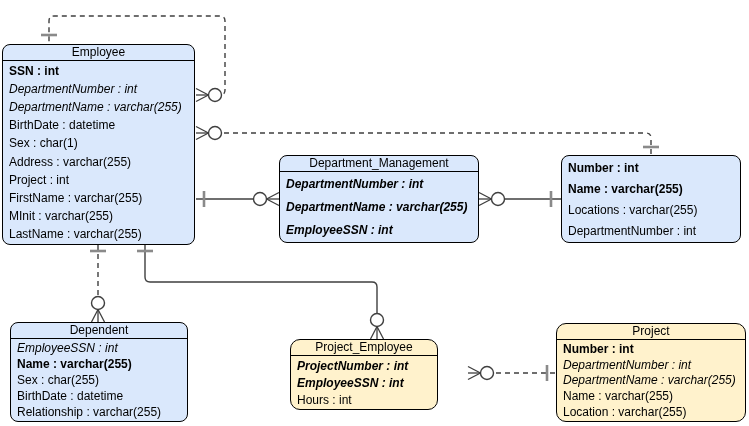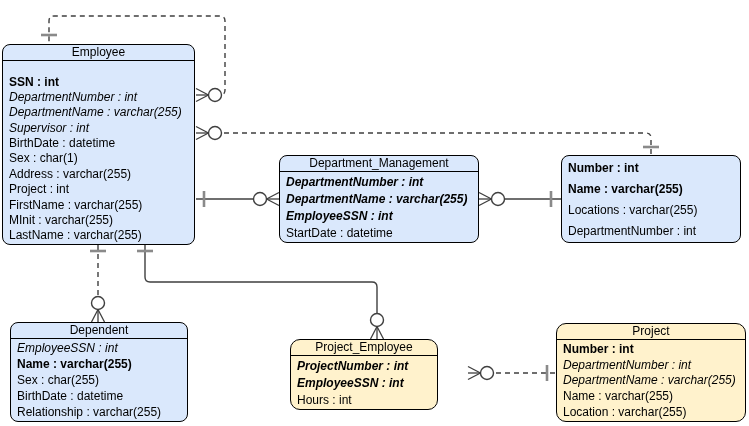--- a/index.html
+++ b/index.html
@@ -89,43 +89,41 @@
       <path d="M487 373 L556 373" class="conn dash"></path>
       <g class="prong">
         <line x1="480.5" y1="373" x2="468" y2="379.5"></line>
         <line x1="480.5" y1="373" x2="468" y2="373"></line>
         <line x1="480.5" y1="373" x2="468" y2="366.5"></line>
       </g>
       <line x1="547" y1="365" x2="547" y2="381" class="one-bar"></line>
       <circle cx="487" cy="373" r="6.5" class="card-circle"></circle>
     </svg>
   <div id="entities">
-      <div class="entity blue" style="left: 2px; top: 44px; width: 193px; height: 201px; gap: 12px;">
+      <div class="entity blue" style="left: 2px; top: 44px; width: 193px; height: 201px;">
         <div class="entity-title">Employee</div>
         <div class="rows">
           <div class="attr bold">SSN : int</div>
           <div class="attr italic">DepartmentNumber : int</div>
           <div class="attr italic">DepartmentName : varchar(255)</div>
-          <div class="attr italic">Supervisor : int</div>
           <div class="attr plain">BirthDate : datetime</div>
           <div class="attr plain">Sex : char(1)</div>
           <div class="attr plain">Address : varchar(255)</div>
           <div class="attr plain">Project : int</div>
           <div class="attr plain">FirstName : varchar(255)</div>
           <div class="attr plain">MInit : varchar(255)</div>
           <div class="attr plain">LastName : varchar(255)</div>
         </div>
       </div>
       <div class="entity blue" style="left: 279px; top: 155px; width: 200px; height: 88px;">
         <div class="entity-title">Department_Management</div>
         <div class="rows">
           <div class="attr bold-italic">DepartmentNumber : int</div>
           <div class="attr bold-italic">DepartmentName : varchar(255)</div>
           <div class="attr bold-italic">EmployeeSSN : int</div>
-          <div class="attr plain">StartDate : datetime</div>
         </div>
       </div>
       <div class="entity blue" style="left: 561px; top: 155px; width: 180px; height: 88px;">
         <div class="rows">
           <div class="attr bold">Number : int</div>
           <div class="attr bold">Name : varchar(255)</div>
           <div class="attr plain">Locations : varchar(255)</div>
           <div class="attr plain">DepartmentNumber : int</div>
         </div>
       </div>

